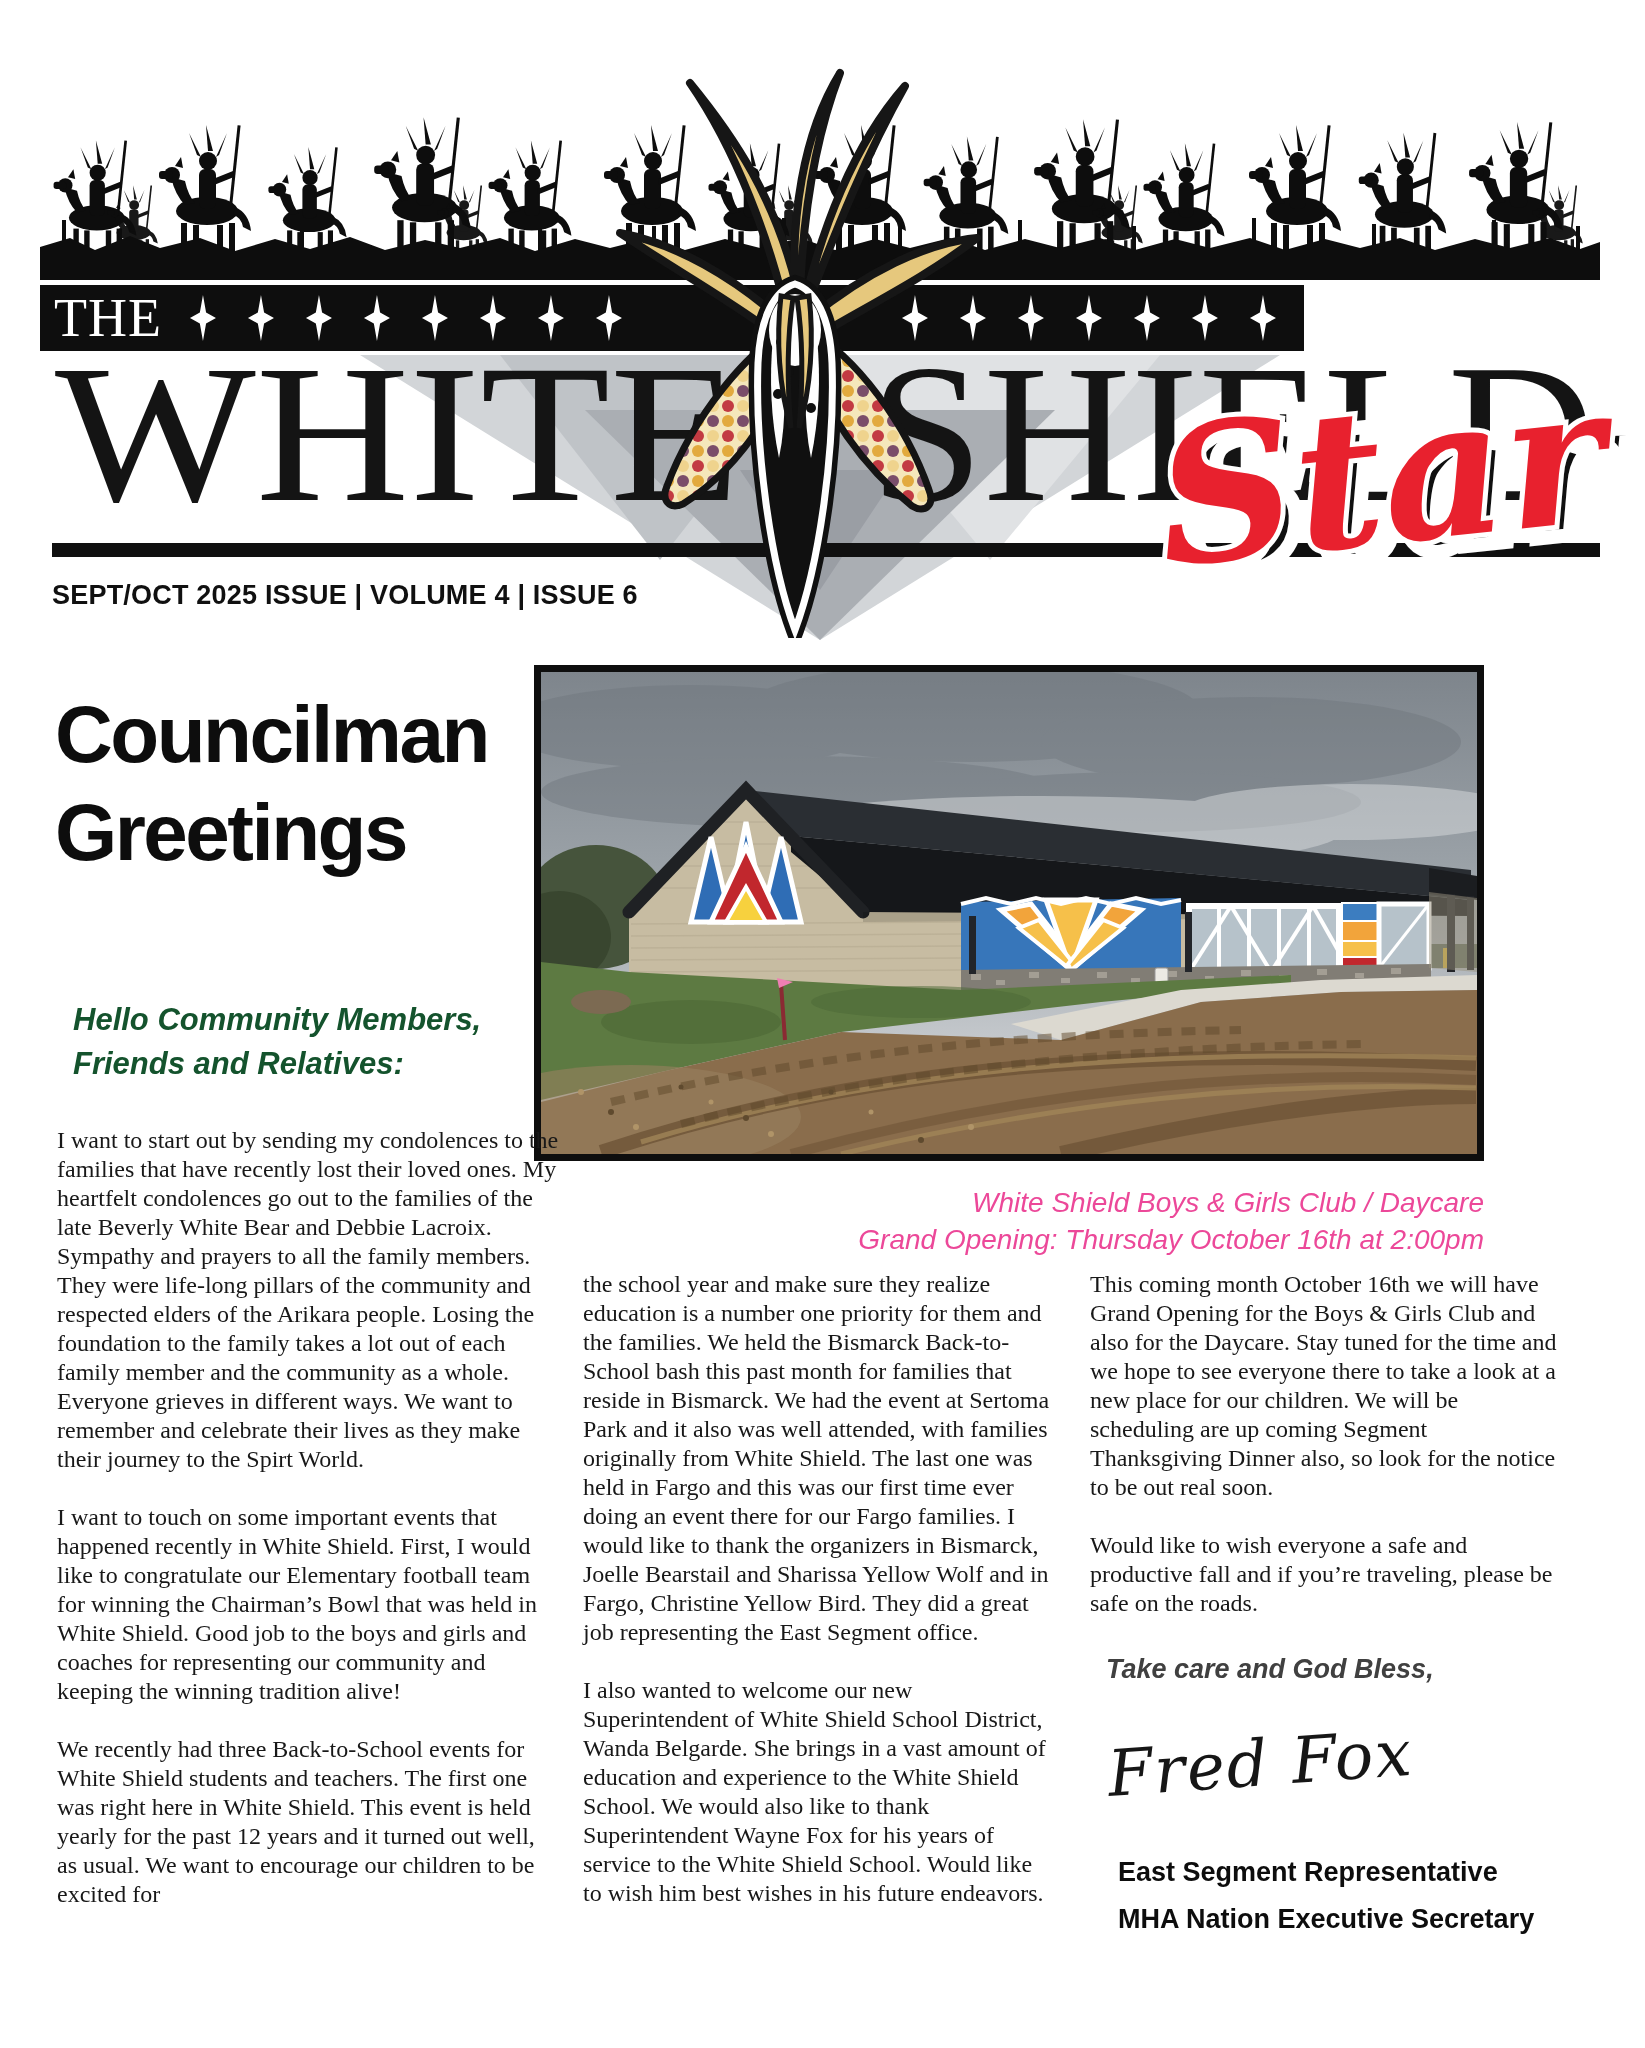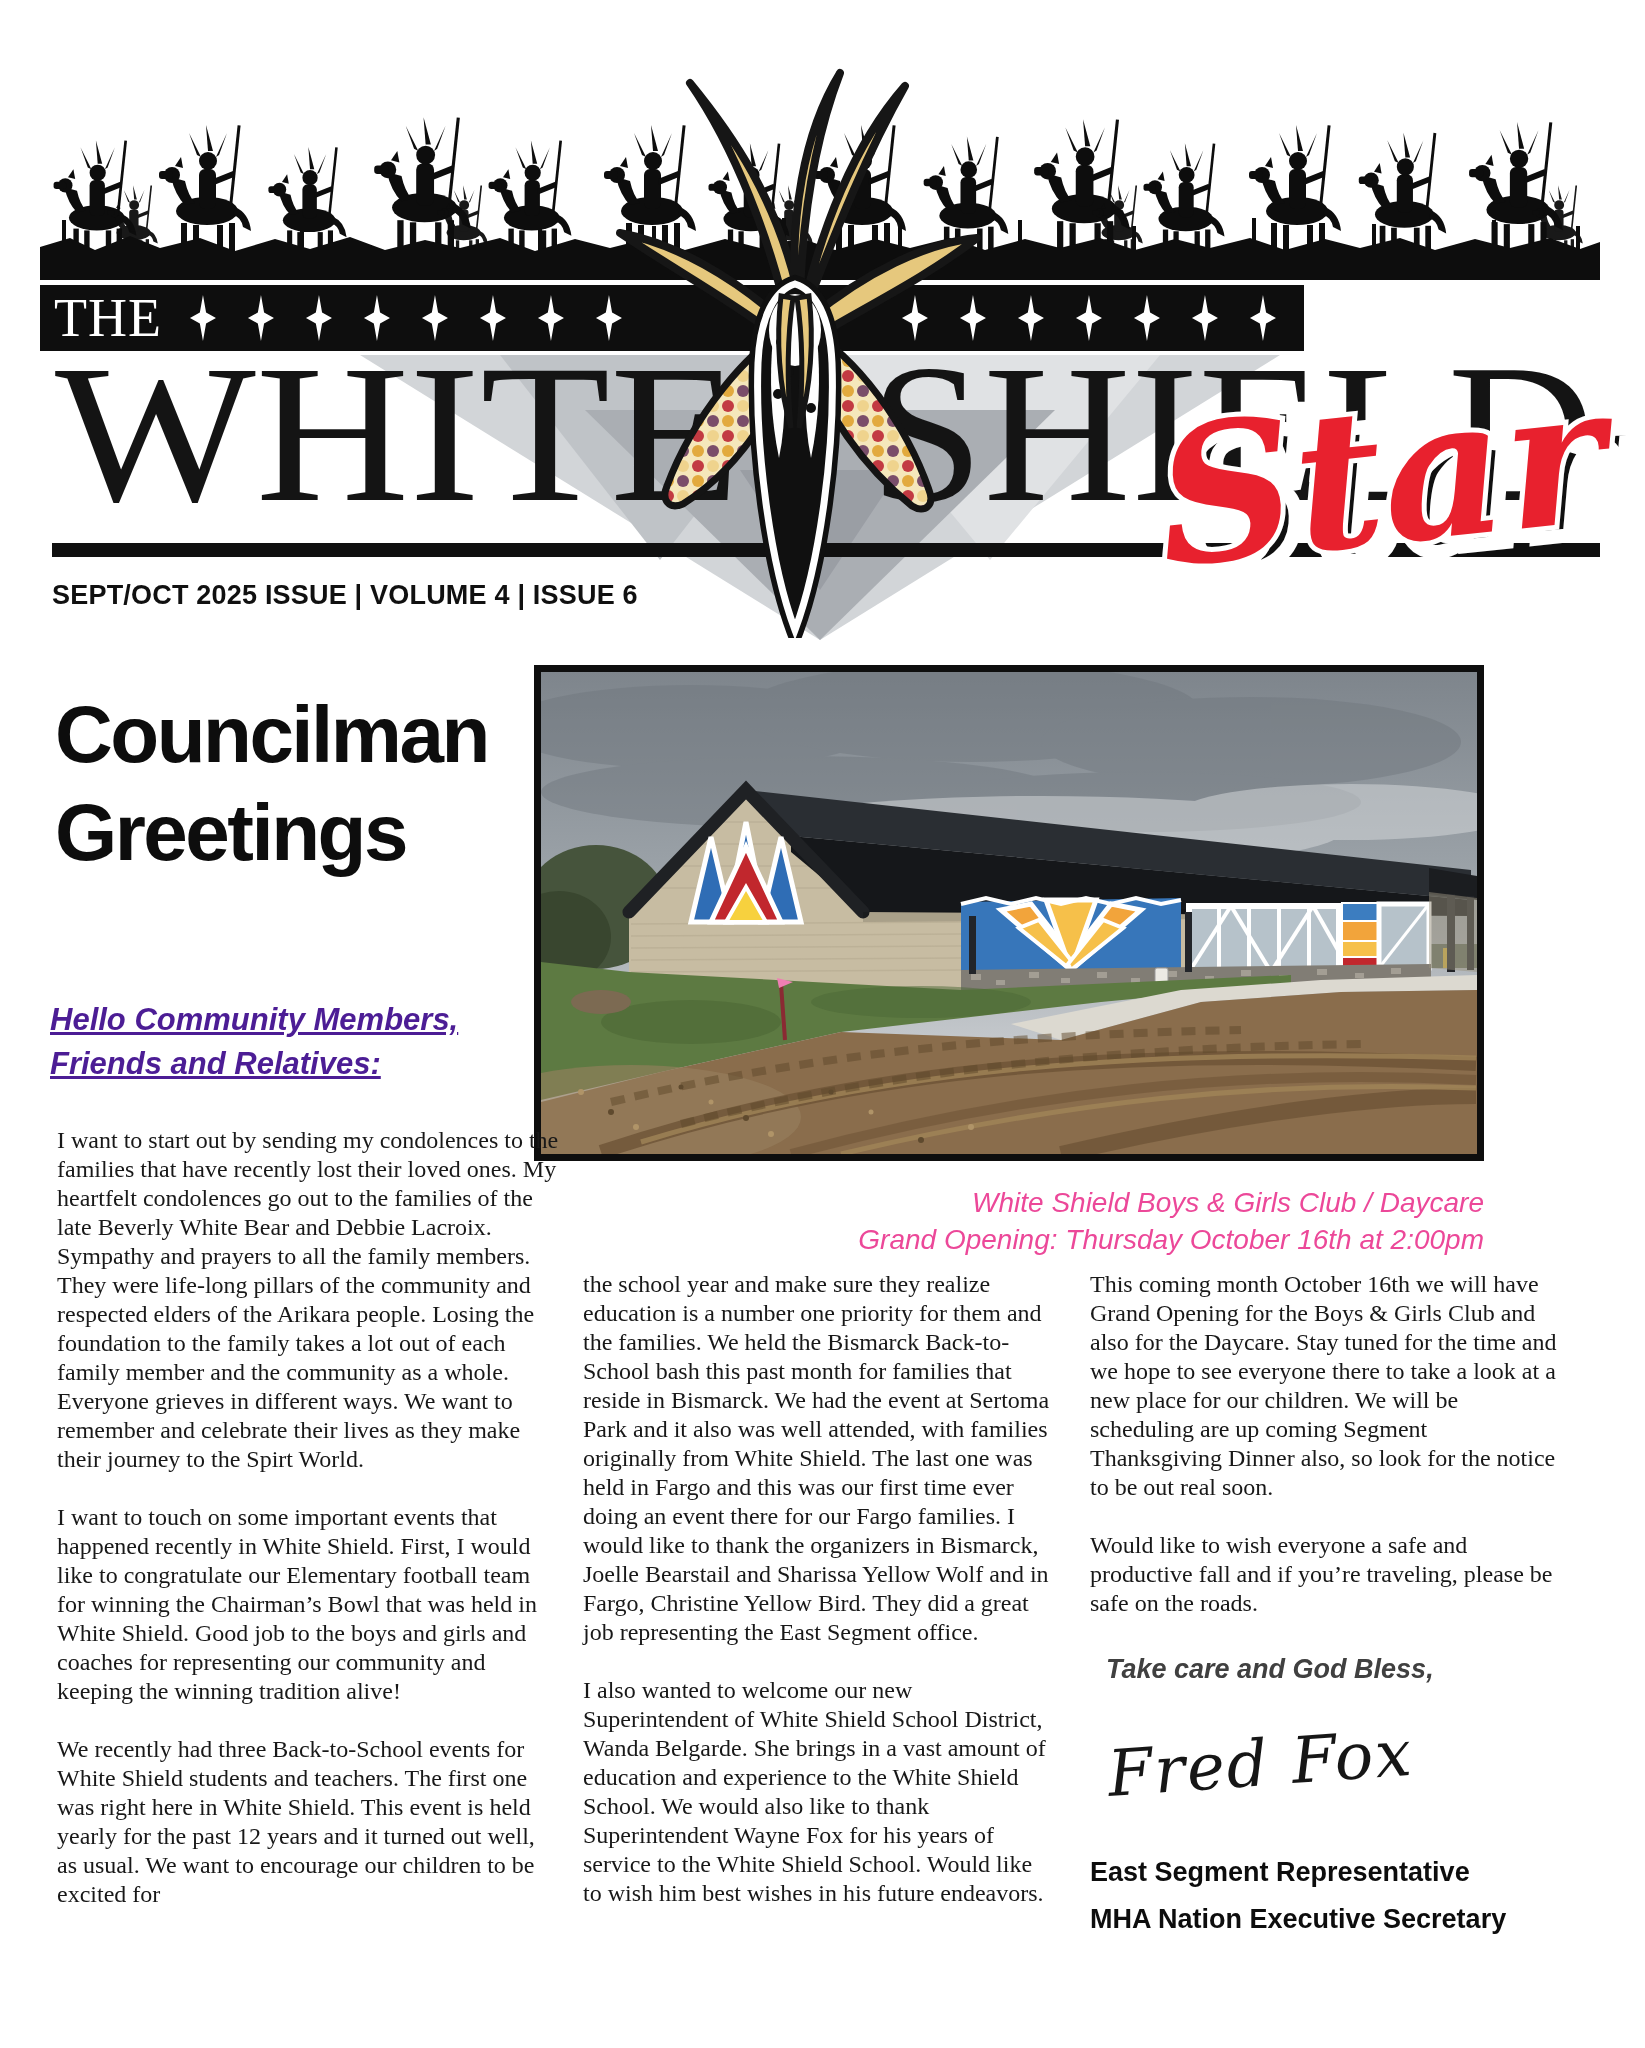--- a/index.html
+++ b/index.html
@@ -23,30 +23,30 @@
   .star-script{position:absolute;left:1160px;top:365px;width:440px;height:280px;z-index:7;
                font:italic 700 190px "DejaVu Serif",serif;transform:rotate(-6deg);}
   .sl{position:absolute;left:0;top:0;white-space:nowrap;}
   .s1{color:#101010;-webkit-text-stroke:14px #ffffff;left:14px;top:12px;}
   .s2{color:#ffffff;-webkit-text-stroke:10px #ffffff;}
   .s3{color:#E8212E;}
 
   
   .headline{position:absolute;left:55px;top:686px;font:700 80px/98px "Liberation Sans",sans-serif;
             letter-spacing:-2.5px;color:#0d0d0d;}
-  .subhead{position:absolute;left:50px;top:998px;font:italic 700 31px/44px "Liberation Sans",sans-serif;color:#4c1d95;text-decoration:underline;}
+  .subhead{position:absolute;left:73px;top:998px;font:italic 700 31px/44px "Liberation Sans",sans-serif;color:#14532d;}
   .bodycol{position:absolute;font:400 24px/29px "Liberation Serif",serif;color:#181818;}
   .bodycol p{margin:0 0 29px 0;}
   .col1{left:57px;top:1126px;width:502px;}
   .col2{left:583px;top:1270px;width:470px;}
   .col3{left:1090px;top:1270px;width:474px;}
   .closing{margin:36px 0 0 16px;font:italic 700 27px "Liberation Sans",sans-serif;color:#404040;}
   .sig{margin:52px 0 0 18px;font:italic 400 64px "DejaVu Serif",serif;color:#161616;
        transform:rotate(-4deg);transform-origin:left center;letter-spacing:2px;}
-  .sig-titles{margin-top:46px;}
+  .sig-titles{margin-top:46px;margin-left:28px;}
   .sig-titles div{font:700 27px "Liberation Sans",sans-serif;color:#0d0d0d;margin-bottom:16px;}
 
   
   .photo{position:absolute;left:534px;top:665px;width:950px;height:496px;border:7px solid #0e0e0e;
          box-sizing:border-box;background:#aab0b5;}
   .photo svg{display:block;width:100%;height:100%;}
   .caption{position:absolute;left:534px;top:1184px;width:950px;text-align:right;
            font:italic 400 28px/37px "Liberation Sans",sans-serif;color:#ec4899;}
 </style>
 </head>

